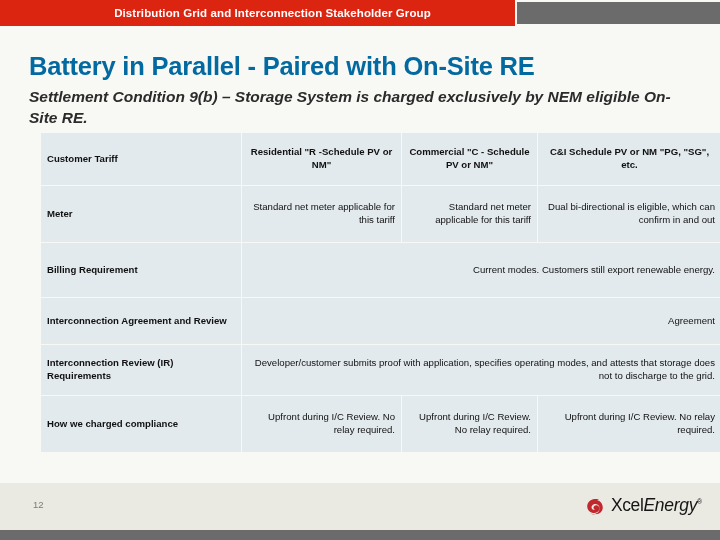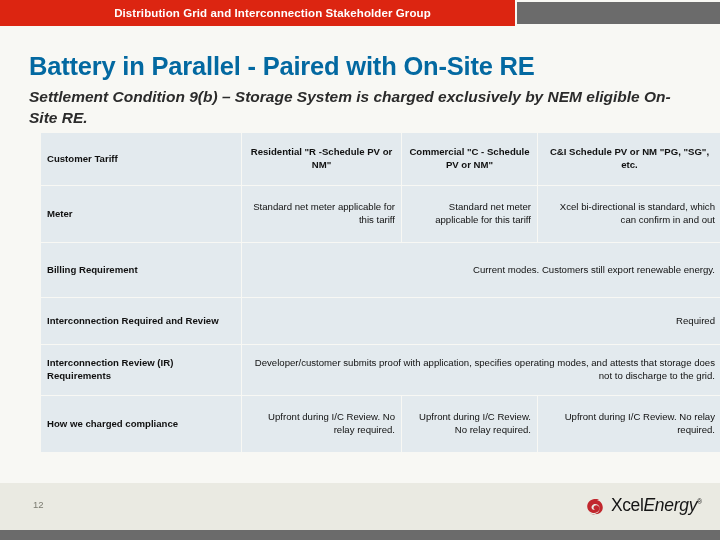--- a/index.html
+++ b/index.html
@@ -197,29 +197,29 @@
     <tr class="r-tariff">
       <td class="col1 rowlabel">Customer Tariff</td>
       <td class="col2 ctr">Residential "R -Schedule PV or NM"</td>
       <td class="col3 ctr">Commercial "C - Schedule PV or NM"</td>
       <td class="col4 ctr">C&amp;I Schedule PV or NM "PG, "SG", etc.</td>
     </tr>
     <tr class="r-meter">
       <td class="col1 rowlabel">Meter</td>
       <td class="col2 body">Standard net meter applicable for this tariff</td>
       <td class="col3 body">Standard net meter applicable for this tariff</td>
-      <td class="col4 body">Xcel bi-directional is standard, which can confirm in and out</td>
+      <td class="col4 body">Dual bi-directional is eligible, which can confirm in and out</td>
     </tr>
     <tr class="r-billing">
       <td class="col1 rowlabel">Billing Requirement</td>
       <td class="body" colspan="3">Current modes.  Customers still export renewable energy.</td>
     </tr>
     <tr class="r-ia">
-      <td class="col1 rowlabel">Interconnection Required and Review</td>
-      <td class="body" colspan="3">Required</td>
+      <td class="col1 rowlabel">Interconnection Agreement and Review</td>
+      <td class="body" colspan="3">Agreement</td>
     </tr>
     <tr class="r-ir">
       <td class="col1 rowlabel">Interconnection Review (IR) Requirements</td>
       <td class="body" colspan="3">Developer/customer submits proof with application, specifies operating modes, and attests that storage does not to discharge to the grid.</td>
     </tr>
     <tr class="r-monitor">
       <td class="col1 rowlabel">How we charged compliance</td>
       <td class="col2 body">Upfront during I/C Review. No relay required.</td>
       <td class="col3 body">Upfront during I/C Review. No relay required.</td>
       <td class="col4 body">Upfront during I/C Review. No relay required.</td>

